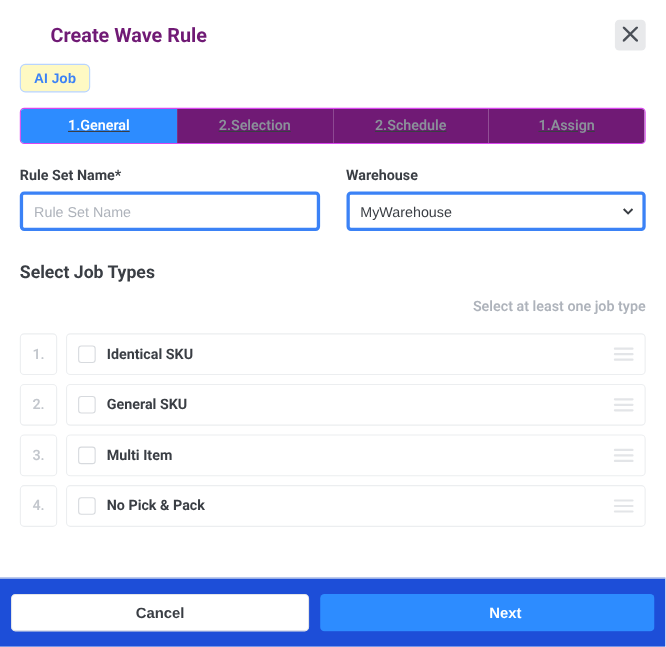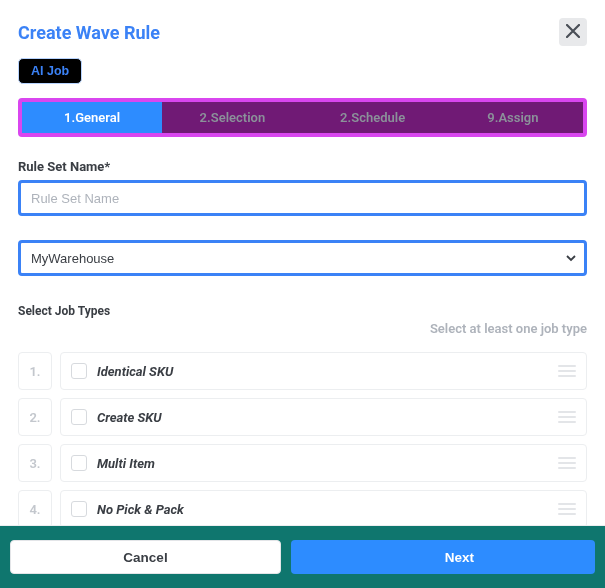--- a/index.html
+++ b/index.html
@@ -1,44 +1,44 @@
 <!DOCTYPE html>
 <html><head>
   <meta charset="utf-8">
   <style>
     * { box-sizing: border-box; margin: 0; padding: 0; }
     body { font-family: -apple-system, BlinkMacSystemFont, "Segoe UI", Roboto, Arial, sans-serif; background: #fff; color: #3a3e44; width: 605px; height: 588px; position: relative; }
     .modal { padding: 18px 18px 0 18px; }
     .header-row { display: flex; justify-content: space-between; align-items: center; margin-bottom: 12px; }
-    .title { font-size: 18px; font-weight: 700; color: #3b82f6; }
+    .title { font-size: 18px; font-weight: 700; color: #701a75; margin-left: 28px; }
     .close-btn { width: 28px; height: 28px; border-radius: 4px; background: #e8e9eb; border: none; cursor: pointer; display: flex; align-items: center; justify-content: center; color: #4a4f57; }
     .close-btn svg { width: 14px; height: 14px; }
-    .ai-job-btn { display: inline-block; padding: 5px 12px; font-size: 12.5px; font-weight: 600; color: #3b82f6; background: #000000; border: 1px solid #b8d4ff; border-radius: 5px; cursor: pointer; margin-bottom: 14px; }
-    .tabs { display: flex; border: 4px solid #d946ef; border-radius: 4px; overflow: hidden; margin-bottom: 22px; }
+    .ai-job-btn { display: inline-block; padding: 5px 12px; font-size: 12.5px; font-weight: 600; color: #3b82f6; background: #fef9c3; border: 1px solid #b8d4ff; border-radius: 5px; cursor: pointer; margin-bottom: 14px; }
+    .tabs { display: flex; border: 1px solid #d946ef; border-radius: 4px; overflow: hidden; margin-bottom: 22px; text-decoration: underline; }
     .tab { flex: 1; text-align: center; padding: 8px 0; font-size: 13px; font-weight: 600; color: #8b919a; background: #701a75; cursor: pointer; }
     .tab.active { background: #2d8cff; color: #fff; }
-    .form-row { display: flex; gap: 24px; margin-bottom: 28px; flex-direction: column; }
+    .form-row { display: flex; gap: 24px; margin-bottom: 28px; }
     .form-col { flex: 1; display: flex; flex-direction: column; }
     .label { font-size: 13px; font-weight: 700; color: #3a3e44; margin-bottom: 6px; }
     .text-input { height: 36px; border: 3px solid #3b82f6; border-radius: 4px; padding: 0 10px; font-size: 13px; color: #3a3e44; outline: none; }
     .text-input::placeholder { color: #aeb3bb; }
     .select-wrap { position: relative; }
     .select-wrap .text-input { width: 100%; padding-right: 20px; }
     .select-caret { position: absolute; right: 10px; top: 50%; transform: translateY(-50%); pointer-events: none; color: #3a3e44; }
     .select-caret svg { width: 12px; height: 12px; display: block; }
-    .section-title { font-size: 12px; font-weight: 700; color: #3a3e44; margin-bottom: 3px; }
+    .section-title { font-size: 16px; font-weight: 700; color: #3a3e44; margin-bottom: 15px; }
     .section-sub { font-size: 13px; font-weight: 600; color: #aeb3bb; margin-bottom: 16px; text-align: right; }
     .job-row { display: flex; align-items: stretch; gap: 8px; margin-bottom: 8px; }
     .num-box { width: 34px; height: 38px; border: 1px solid #eceef0; border-radius: 4px; display: flex; align-items: center; justify-content: center; font-size: 13px; font-weight: 600; color: #c3c7cd; }
-    .job-body { flex: 1; height: 38px; border: 1px solid #eceef0; border-radius: 4px; display: flex; align-items: center; padding: 0 10px; gap: 10px; font-style: italic; }
+    .job-body { flex: 1; height: 38px; border: 1px solid #eceef0; border-radius: 4px; display: flex; align-items: center; padding: 0 10px; gap: 10px; }
     .chk { width: 16px; height: 16px; border: 1px solid #d7dade; border-radius: 3px; background: #fff; cursor: pointer; flex-shrink: 0; }
     .job-label { font-size: 13px; font-weight: 700; color: #3a3e44; }
     .drag { margin-left: auto; display: flex; flex-direction: column; gap: 3px; cursor: grab; padding: 4px 0; }
     .drag .bar { width: 18px; height: 2px; background: #e3e5e8; border-radius: 1px; }
-    .footer { position: absolute; left: 0; right: 0; bottom: 0; border-top: 1px solid #eceef0; padding: 14px 10px; display: flex; gap: 10px; background: #0f766e; }
+    .footer { position: absolute; left: 0; right: 0; bottom: 0; border-top: 1px solid #eceef0; padding: 14px 10px; display: flex; gap: 10px; background: #1d4ed8; }
     .btn { flex: 1; height: 34px; border-radius: 4px; font-size: 13.5px; font-weight: 600; cursor: pointer; border: 1px solid transparent; }
     .btn-cancel { background: #fff; border-color: #e3e5e8; color: #3a3e44; }
     .btn-next { background: #2d8cff; color: #fff; padding-left: 33px; }
   </style>
 </head>
 <body>
 
 <div class="modal">
 
   <div class="header-row">
@@ -51,29 +51,30 @@
       </span>
     </button>
   </div>
 
   <button class="ai-job-btn">AI Job</button>
 
   <div class="tabs">
     <div class="tab active">1.General</div>
     <div class="tab">2.Selection</div>
     <div class="tab">2.Schedule</div>
-    <div class="tab">9.Assign</div>
+    <div class="tab">1.Assign</div>
   </div>
 
   <div class="form-row">
     <div class="form-col">
       <label class="label">Rule Set Name*</label>
       <input class="text-input" type="text" placeholder="Rule Set Name" style="">
     </div>
     <div class="form-col">
+      <label class="label">Warehouse</label>
       <div class="select-wrap">
         <input class="text-input" type="text" readonly="" value="MyWarehouse" style="">
         <span class="select-caret">
           <svg viewBox="0 0 12 12">
               <path d="M2 4 L6 8 L10 4" fill="none" stroke="currentColor" stroke-width="1.8"></path>
             </svg>
         </span>
       </div>
     </div>
   </div>
@@ -91,21 +92,21 @@
             <span class="bar"></span>
             <span class="bar"></span>
             <span class="bar"></span>
           </span>
       </div>
     </div>
     <div class="job-row">
       <div class="num-box">2.</div>
       <div class="job-body">
         <span class="chk"></span>
-        <span class="job-label">Create SKU</span>
+        <span class="job-label">General SKU</span>
         <span class="drag">
             <span class="bar"></span>
             <span class="bar"></span>
             <span class="bar"></span>
           </span>
       </div>
     </div>
     <div class="job-row">
       <div class="num-box">3.</div>
       <div class="job-body">

